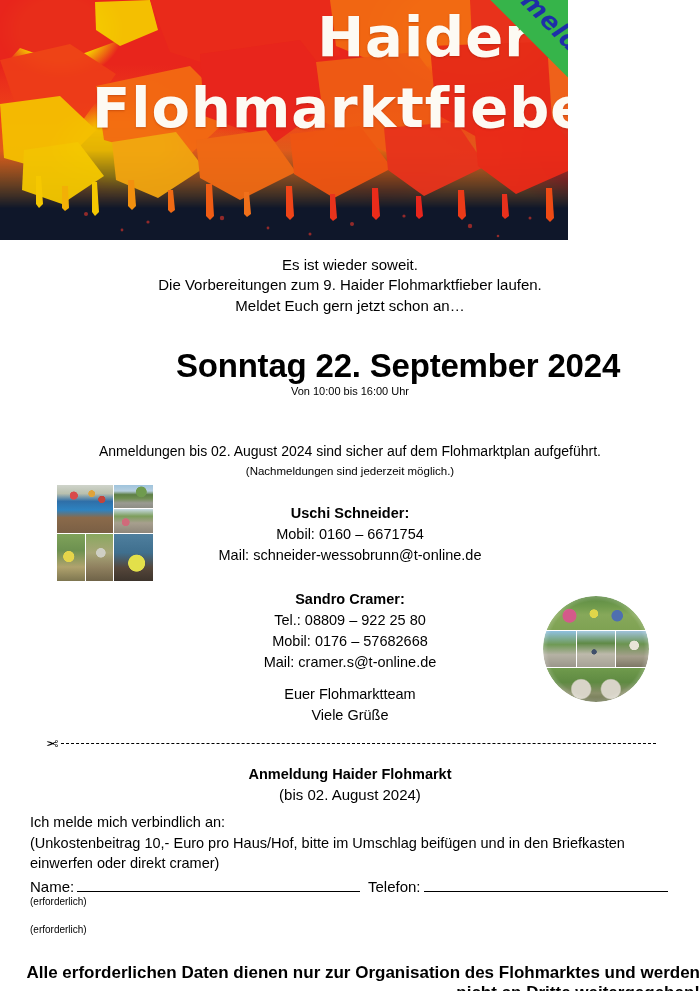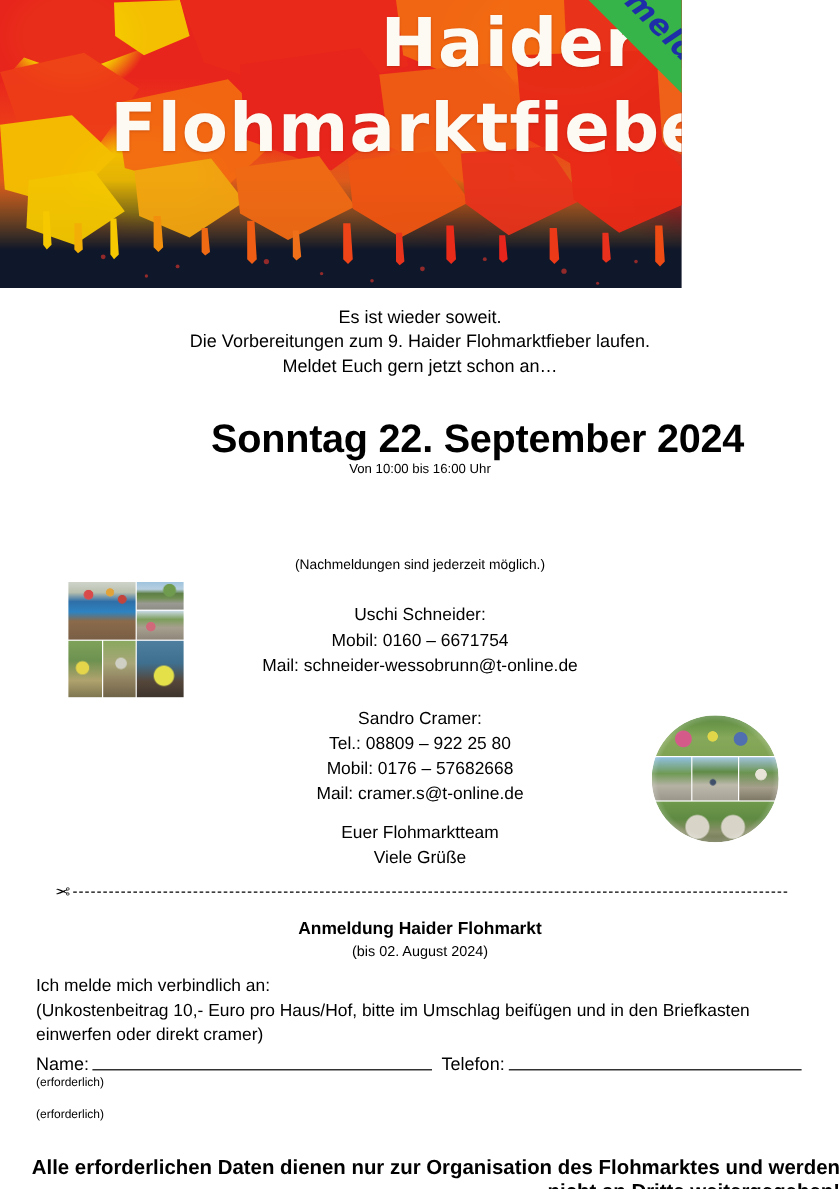--- a/index.html
+++ b/index.html
@@ -170,21 +170,21 @@
     position: absolute;
     width: 700px;
     left: 0;
     text-align: center;
     font-size: 14.5px;
     line-height: 1.45;
   }
   .contact-1 { top: 503px; }
   .contact-2 { top: 589px; }
   .contact-name {
-    font-weight: 400;
+    font-weight: 700;
   }
 
   .regards {
     position: absolute;
     left: 0;
     top: 684px;
     width: 700px;
     text-align: center;
     font-size: 14.5px;
     line-height: 1.45;
@@ -321,21 +321,21 @@
     text-align: center;
     font-size: 14.5px;
     font-weight: 700;
   }
   .form-sub {
     position: absolute;
     left: 0;
     top: 786px;
     width: 700px;
     text-align: center;
-    font-size: 12px;
+    font-size: 15px;
   }
   .form-intro {
     position: absolute;
     left: 30px;
     top: 812px;
     width: 640px;
     font-size: 14.5px;
     line-height: 1.42;
   }
 
@@ -462,20 +462,21 @@
 
   <div class="intro">
     <div>Es ist wieder soweit.</div>
     <div>Die Vorbereitungen zum 9. Haider Flohmarktfieber laufen.</div>
     <div>Meldet Euch gern jetzt schon an…</div>
   </div>
 
   <div class="event-date">Sonntag 22. September 2024</div>
   <div class="event-time">Von 10:00 bis 16:00 Uhr</div>
 
+  <div class="deadline">Anmeldungen bis 02. August 2024 sind sicher auf dem Flohmarktplan aufgeführt.</div>
   <div class="deadline-note">(Nachmeldungen sind jederzeit möglich.)</div>
 
   <div class="collage-left">
     <div class="cell-a">
       <div class="ph ph-market1"></div>
     </div>
     <div class="cell-b">
       <div class="ph ph-street1"></div>
       <div class="ph ph-street2"></div>
     </div>

